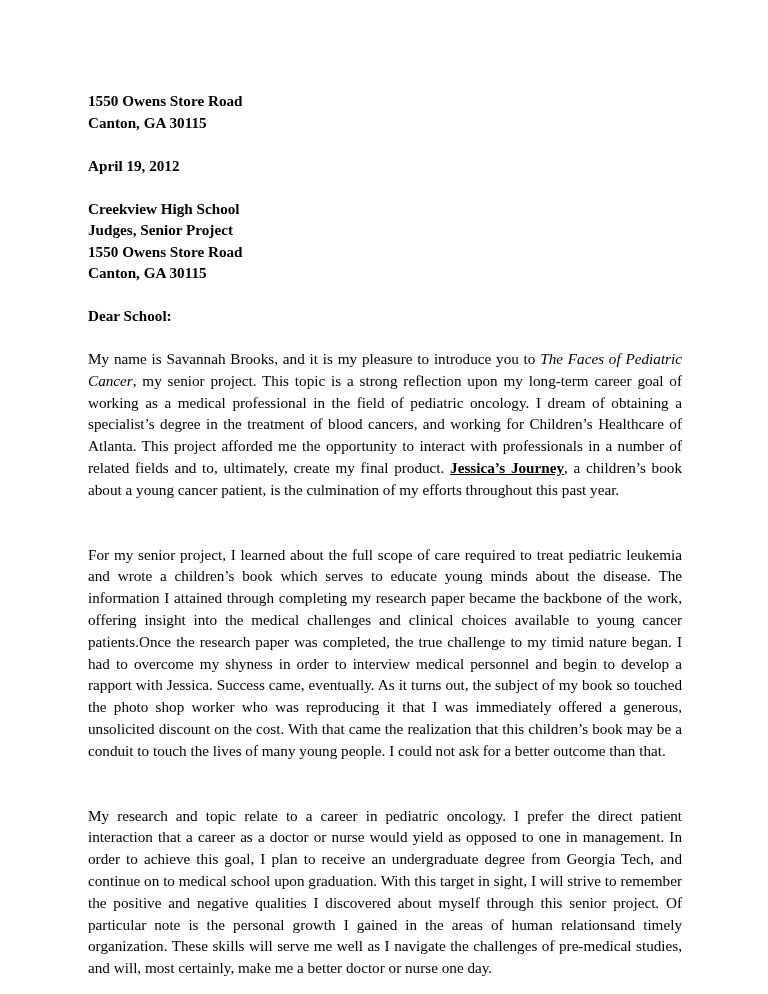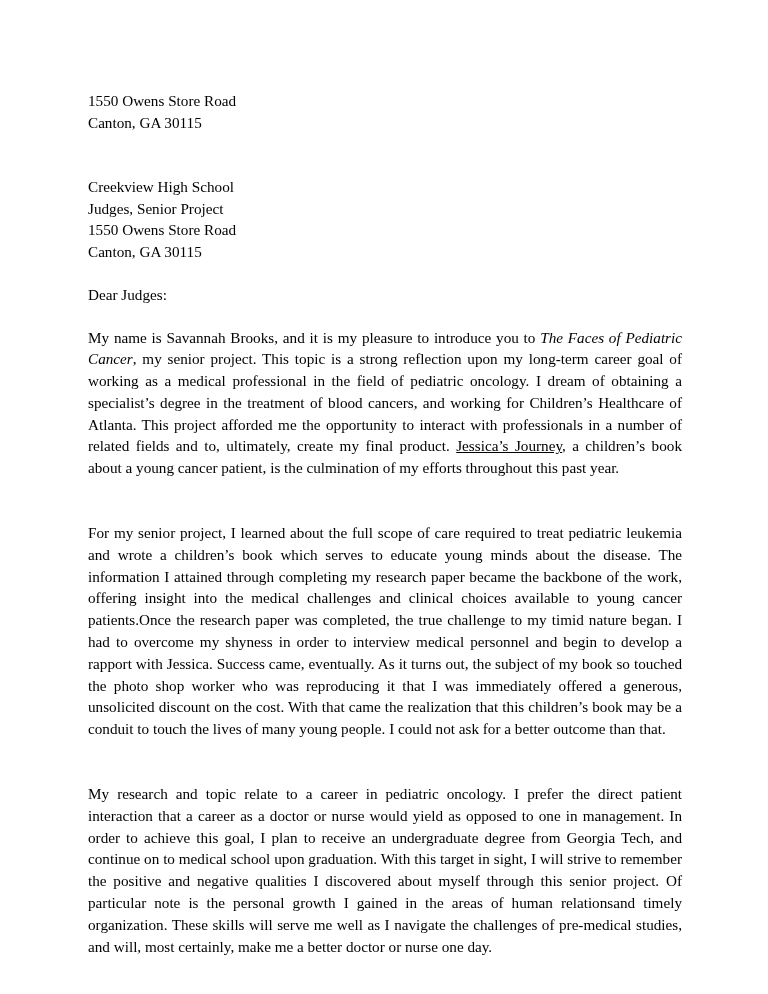--- a/index.html
+++ b/index.html
@@ -26,68 +26,73 @@
     top: 90px;
     width: 594px;
   }
   .block {
     font-size: 15.2px;
     line-height: 21.5px;
     text-align: left;
   }
   .line {
     white-space: pre;
+    font-weight: bold;
   }
   .spacer-line {
     height: 21.5px;
   }
   .para {
     font-size: 15.2px;
     line-height: 21.8px;
     text-align: justify;
     text-justify: inter-word;
     margin: 0;
   }
   .para-gap {
     height: 43px;
   }
   .ital {
     font-style: italic;
   }
   .under {
     text-decoration: underline;
+    font-weight: bold;
   }
 </style>
 </head>
 <body>
 
 <div class="page">
   <div class="letter-body">
 
     <div class="block">
       <div class="line">1550 Owens Store Road</div>
       <div class="line">Canton, GA 30115</div>
     </div>
 
     <div class="spacer-line"></div>
 
+    <div class="block">
+      <div class="line">April 19, 2012</div>
+    </div>
 
     <div class="spacer-line"></div>
 
     <div class="block">
       <div class="line">Creekview High School</div>
       <div class="line">Judges, Senior Project</div>
       <div class="line">1550 Owens Store Road</div>
       <div class="line">Canton, GA 30115</div>
     </div>
 
     <div class="spacer-line"></div>
 
     <div class="block">
-      <div class="line">Dear Judges:</div>
+      <div class="line">Dear School:</div>
     </div>
 
     <div class="spacer-line"></div>
 
     <p class="para"><span>My name is Savannah Brooks, and it is my pleasure to introduce you to </span><span class="ital">The Faces of Pediatric Cancer</span><span>, my senior project. This topic is a strong reflection upon my long-term career goal of working as a medical professional in the field of pediatric oncology. I dream of obtaining a specialist’s degree in the treatment of blood cancers, and working for Children’s Healthcare of Atlanta. This project afforded me the opportunity to interact with professionals in a number of related fields and to, ultimately, create my final product. </span><span class="under">Jessica’s Journey</span><span>, a children’s book about a young cancer patient, is the culmination of my efforts throughout this past year.</span></p>
 
     <div class="para-gap"></div>
 
     <p class="para">For my senior project, I learned about the full scope of care required to treat pediatric leukemia and wrote a children’s book which serves to educate young minds about the disease. The information I attained through completing my research paper became the backbone of the work, offering insight into the medical challenges and clinical choices available to young cancer patients.Once the research paper was completed, the true challenge to my timid nature began. I had to overcome my shyness in order to interview medical personnel and begin to develop a rapport with Jessica. Success came, eventually. As it turns out, the subject of my book so touched the photo shop worker who was reproducing it that I was immediately offered a generous, unsolicited discount on the cost. With that came the realization that this children’s book may be a conduit to touch the lives of many young people. I could not ask for a better outcome than that.</p>
 

